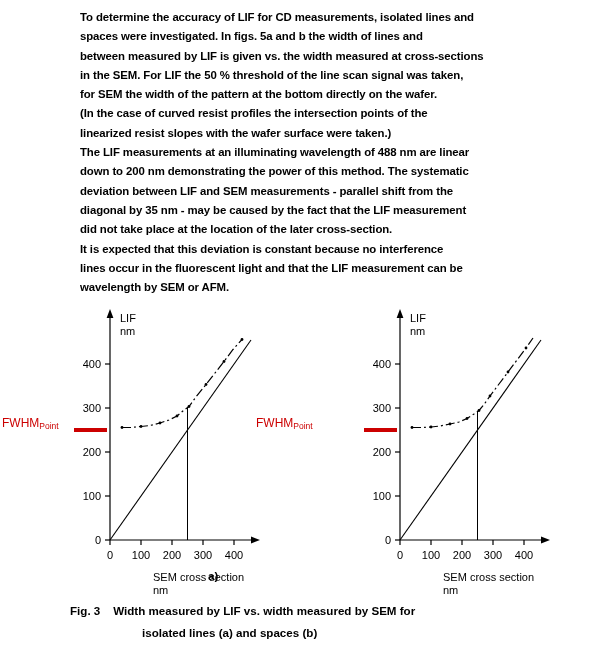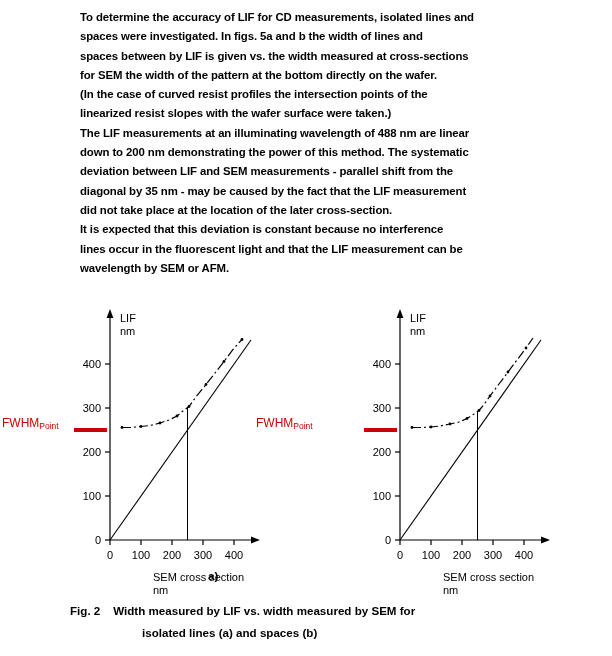--- a/index.html
+++ b/index.html
@@ -92,21 +92,22 @@
   .pl-a { left: 198px; top: 270px; }
 </style>
 </head>
 <body>
 
 <div class="page">
 
   <div class="para">
     <span class="line">To determine the accuracy of LIF for CD measurements, isolated lines and</span>
     <span class="line">spaces were investigated. In figs. 5a and b the width of lines and</span>
-    <span class="line">spaces between by LIF is given vs. the width measured at cross-sections</span>
+    <span class="line">between measured by LIF is given vs. the width measured at cross-sections</span>
+    <span class="line">in the SEM. For LIF the 50 % threshold of the line scan signal was taken,</span>
     <span class="line">for SEM the width of the pattern at the bottom directly on the wafer.</span>
     <span class="line">(In the case of curved resist profiles the intersection points of the</span>
     <span class="line">linearized resist slopes with the wafer surface were taken.)</span>
     <span class="line">The LIF measurements at an illuminating wavelength of 488 nm are linear</span>
     <span class="line">down to 200 nm demonstrating the power of this method. The systematic</span>
     <span class="line">deviation between LIF and SEM measurements - parallel shift from the</span>
     <span class="line">diagonal by 35 nm - may be caused by the fact that the LIF measurement</span>
     <span class="line">did not take place at the location of the later cross-section.</span>
     <span class="line">It is expected that this deviation is constant because no interference</span>
     <span class="line">lines occur in the fluorescent light and that the LIF measurement can be</span>
@@ -229,17 +230,17 @@
     <div class="fwhm-label fwhm-a">
       <span>FWHM</span><sub>Point</sub>
     </div>
     <div class="fwhm-label fwhm-b">
       <span>FWHM</span><sub>Point</sub>
     </div>
 
   </div>
 
   <div class="caption">
-    <span class="cap-line"><span>Fig. 2</span>&nbsp;&nbsp;&nbsp;&nbsp;<span>Width measured by LIF vs. width measured by SEM for</span></span>
+    <span class="cap-line"><span>Fig. 3</span>&nbsp;&nbsp;&nbsp;&nbsp;<span>Width measured by LIF vs. width measured by SEM for</span></span>
     <span class="cap-line cap-indent">isolated lines (a) and spaces (b)</span>
   </div>
 
 </div>
 
 </body></html>

